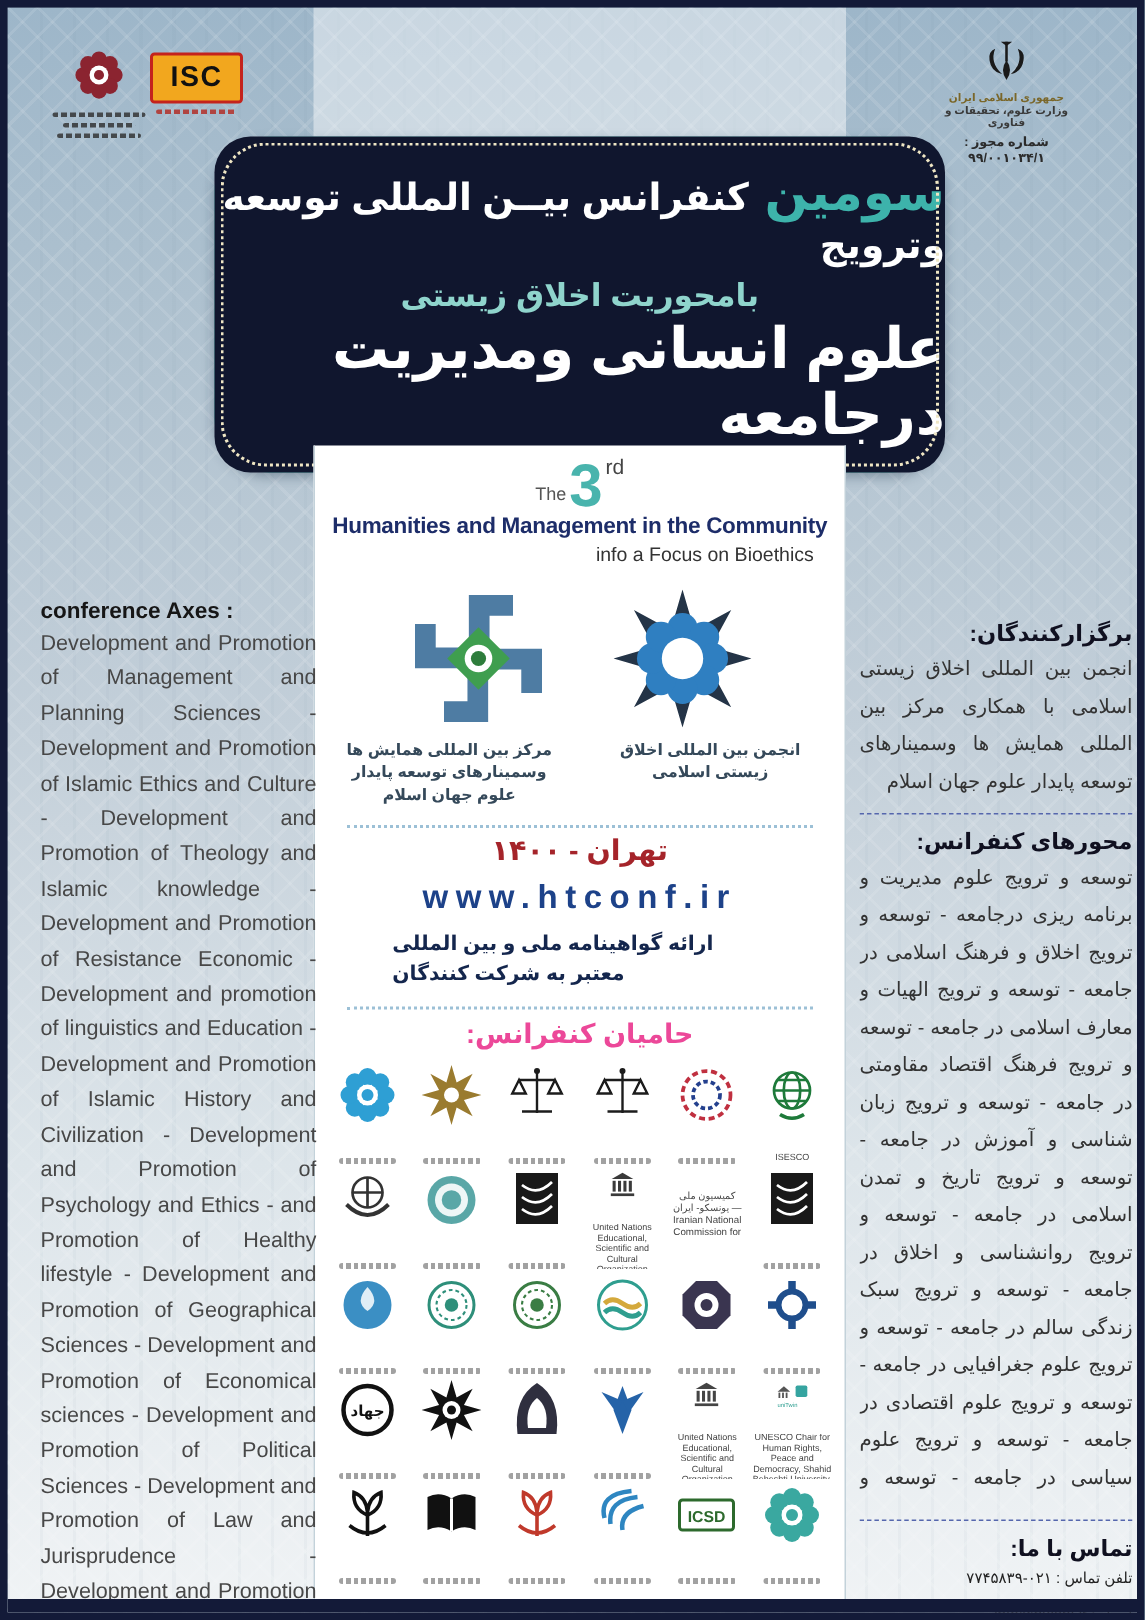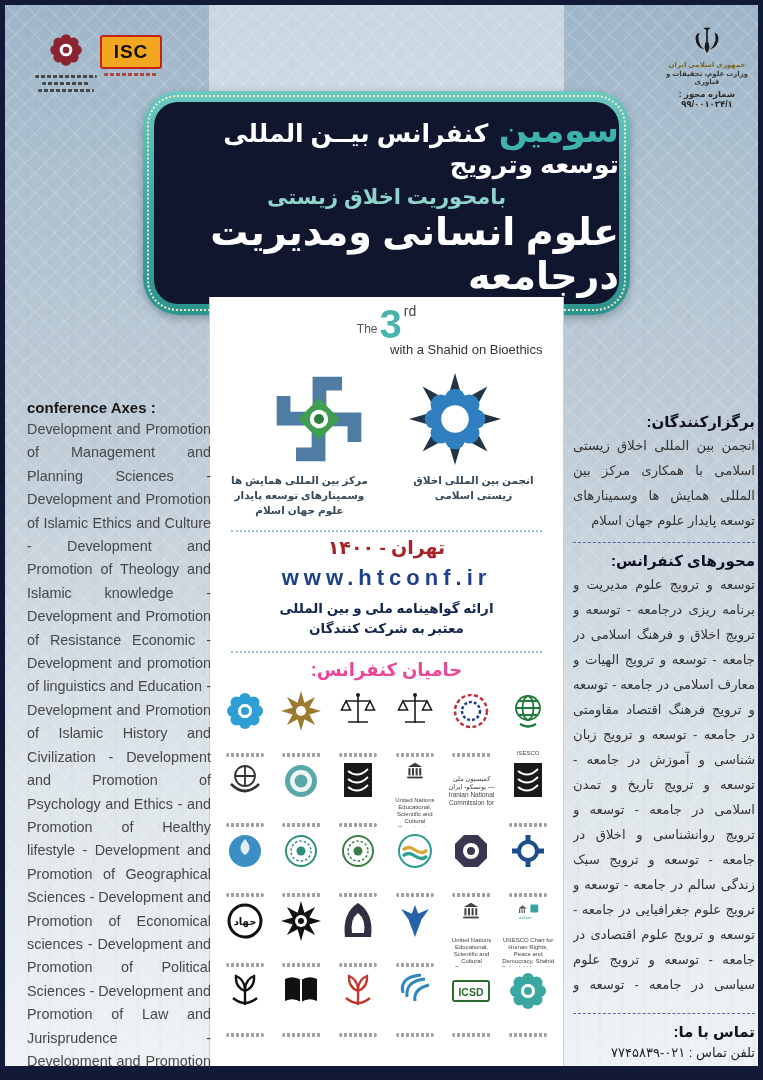--- a/index.html
+++ b/index.html
@@ -15,28 +15,28 @@
   #center-band{position:absolute;left:204px;top:0;width:355px;height:300px;background:rgba(255,255,255,.45);}
   
   .toplogo{position:absolute;display:flex;flex-direction:column;align-items:center;text-align:center;}
   #uni-logo{left:26px;top:24px;width:70px;}
   #isc-logo{left:96px;top:30px;width:60px;}
   .isc-box{width:58px;height:30px;background:#f2a71e;border:2px solid #c4231d;border-radius:3px;
     display:flex;align-items:center;justify-content:center;font-weight:bold;font-size:19px;color:#111;letter-spacing:1px;}
   .sqline{height:3px;border-radius:2px;margin-top:4px;opacity:.8;
     background:repeating-linear-gradient(90deg,#2c2c2c 0 4px,transparent 4px 6px);}
   .sqline.red{background:repeating-linear-gradient(90deg,#b3261e 0 4px,transparent 4px 6px);}
-  #gov-logo{left:648px;top:20px;width:108px;text-align:center;}
+  #gov-logo{left:612px;top:20px;width:108px;text-align:center;}
   #gov-logo .l1{font-size:7px;font-weight:bold;color:#7a672a;margin-top:2px;}
   #gov-logo .l2{font-size:7px;font-weight:bold;color:#3a3a3a;margin-top:1px;}
   #gov-logo .lic{font-size:8.5px;font-weight:bold;color:#2b2b2b;margin-top:3px;direction:rtl;}
   
   #banner-frame{position:absolute;left:138px;top:86px;width:487px;height:224px;border-radius:36px;
     background:linear-gradient(180deg,#6cc9c2 0%,#3aa59e 55%,#2d948d 100%);
-    box-shadow:0 3px 8px rgba(30,50,70,.35);padding:11px;box-sizing:border-box;}
+    box-shadow:0 3px 8px rgba(30,50,70,.35);box-sizing:border-box;}
   #banner-frame::after{content:"";position:absolute;inset:4px;border:2px dotted #efe6c4;border-radius:30px;pointer-events:none;}
   #banner-inner{width:100%;height:100%;background:#10162e;border-radius:24px;
     display:flex;flex-direction:column;align-items:center;justify-content:center;direction:rtl;}
   #banner-line1{margin-top:2px;}
   #banner-line1 .acc{font-size:34px;font-weight:bold;color:#3db3ab;}
   #banner-line1 .rest{font-size:25px;font-weight:bold;color:#ffffff;margin-right:6px;}
   #banner-line2{font-size:38px;font-weight:bold;color:#ffffff;margin-top:2px;line-height:1.15;}
   #banner-line3{font-size:21px;font-weight:bold;color:#8fd4cc;margin-top:6px;}
   
   #panel{position:absolute;left:204px;top:292px;width:355px;height:773px;background:#ffffff;
@@ -49,42 +49,42 @@
   #hdr .ord{font-size:14px;color:#444;align-self:flex-start;margin-top:-6px;}
   #hdr .l1{font-size:12px;color:#3d3d3d;margin-bottom:3px;white-space:nowrap;}
   #hdr .l2{font-size:15px;font-weight:bold;color:#1d2d69;white-space:nowrap;letter-spacing:-.2px;margin-top:3px;}
   #hdr .l3{font-size:13px;color:#333;text-align:right;padding-right:14px;margin-top:3px;}
   #org-logos{display:flex;gap:44px;margin-top:16px;align-items:center;}
   #org-caps{display:flex;gap:24px;margin-top:8px;direction:rtl;}
   .org-cap{width:150px;text-align:center;font-size:10.5px;font-weight:bold;color:#35495a;line-height:15px;}
   .sep-dot{border-top:2px dotted #9cc0d6;width:88%;margin-top:12px;}
   #city{direction:rtl;font-size:19px;font-weight:bold;color:#a5242a;margin-top:4px;}
   #www{font-size:22px;font-weight:bold;color:#1d4289;letter-spacing:5px;margin-top:6px;}
-  #cert{direction:rtl;font-size:13.5px;font-weight:bold;color:#14264d;width:250px;text-align:center;line-height:20px;margin-top:8px;}
+  #cert{direction:rtl;font-size:13.5px;font-weight:bold;color:#14264d;width:250px;text-align:left;line-height:20px;margin-top:8px;}
   #sp-head{direction:rtl;font-size:18px;font-weight:bold;color:#ec4899;margin-top:6px;}
   #sponsor-grid{display:grid;grid-template-columns:repeat(6,1fr);grid-auto-rows:68px;width:338px;gap:2px;margin-top:8px;}
   .sp-cell{display:flex;flex-direction:column;align-items:center;justify-content:space-between;overflow:hidden;padding-top:2px;}
   .sp-icon{width:40px;height:40px;}
   .sp-icon.small{width:24px;height:24px;}
   .sp-icon svg{width:100%;height:100%;}
   .sp-cap{font-size:6px;line-height:7px;color:#444;text-align:center;margin-top:2px;max-height:30px;overflow:hidden;}
   .sp-cap.big{font-size:6.5px;line-height:8px;margin-top:14px;}
   .sq{width:70%;height:4px;margin-top:5px;border-radius:2px;opacity:.65;
     background:repeating-linear-gradient(90deg,#6f6f6f 0 3px,transparent 3px 5px);}
   
   #left-col{position:absolute;left:22px;top:394px;width:184px;height:674px;overflow:hidden;}
   #left-col h3{margin:0 0 2px 0;font-size:15px;color:#161616;}
   #left-col p{margin:0;font-size:14.4px;line-height:23.4px;color:#474747;text-align:justify;}
   #right-col{position:absolute;left:568px;top:408px;width:182px;height:676px;overflow:hidden;
     direction:rtl;display:flex;flex-direction:column;}
   #right-col h3{margin:0;font-size:15px;color:#101020;}
   #right-col .body{font-size:13.2px;line-height:25px;color:#333;text-align:justify;margin-top:2px;}
   #axes-fa{height:438px;overflow:hidden;line-height:24.4px;font-size:12.8px;}
   .sep-dash{border-top:1px dashed #5566ad;width:100%;margin:9px 0;}
-  #contact .line{font-size:13px;line-height:24px;color:#222;}
+  #contact .line{font-size:10px;line-height:24px;color:#222;}
   
   #bottom-strip{position:absolute;left:0;right:0;bottom:0;height:9px;background:#131a38;}
 </style>
 </head>
 <body>
 
 <div id="poster">
   <div id="pattern"></div>
   <div id="center-band"></div>
 
@@ -138,21 +138,22 @@
     </div>
   </div>
 
   <div id="panel">
     <div id="hdr">
       <div class="row1">
         <span class="the">The</span>
         <span class="num">3</span>
         <span class="ord">rd</span>
       </div>
-      <div class="l3">with a Shahid on Bioethics</div>
+      <div class="l2">Humanities and Management in the Community</div>
+      <div class="l3">info a Focus on Bioethics</div>
     </div>
 
     <div id="org-logos">
       <svg viewBox="0 0 100 100" width="92" height="92">
         <g fill="#4e7ca3">
             <path d="M43 4 h32 v15 h-17 v17 h-15 z"></path>
             <path d="M43 4 h32 v15 h-17 v17 h-15 z" transform="rotate(90 50 50)"></path>
             <path d="M43 4 h32 v15 h-17 v17 h-15 z" transform="rotate(180 50 50)"></path>
             <path d="M43 4 h32 v15 h-17 v17 h-15 z" transform="rotate(270 50 50)"></path>
           </g>

